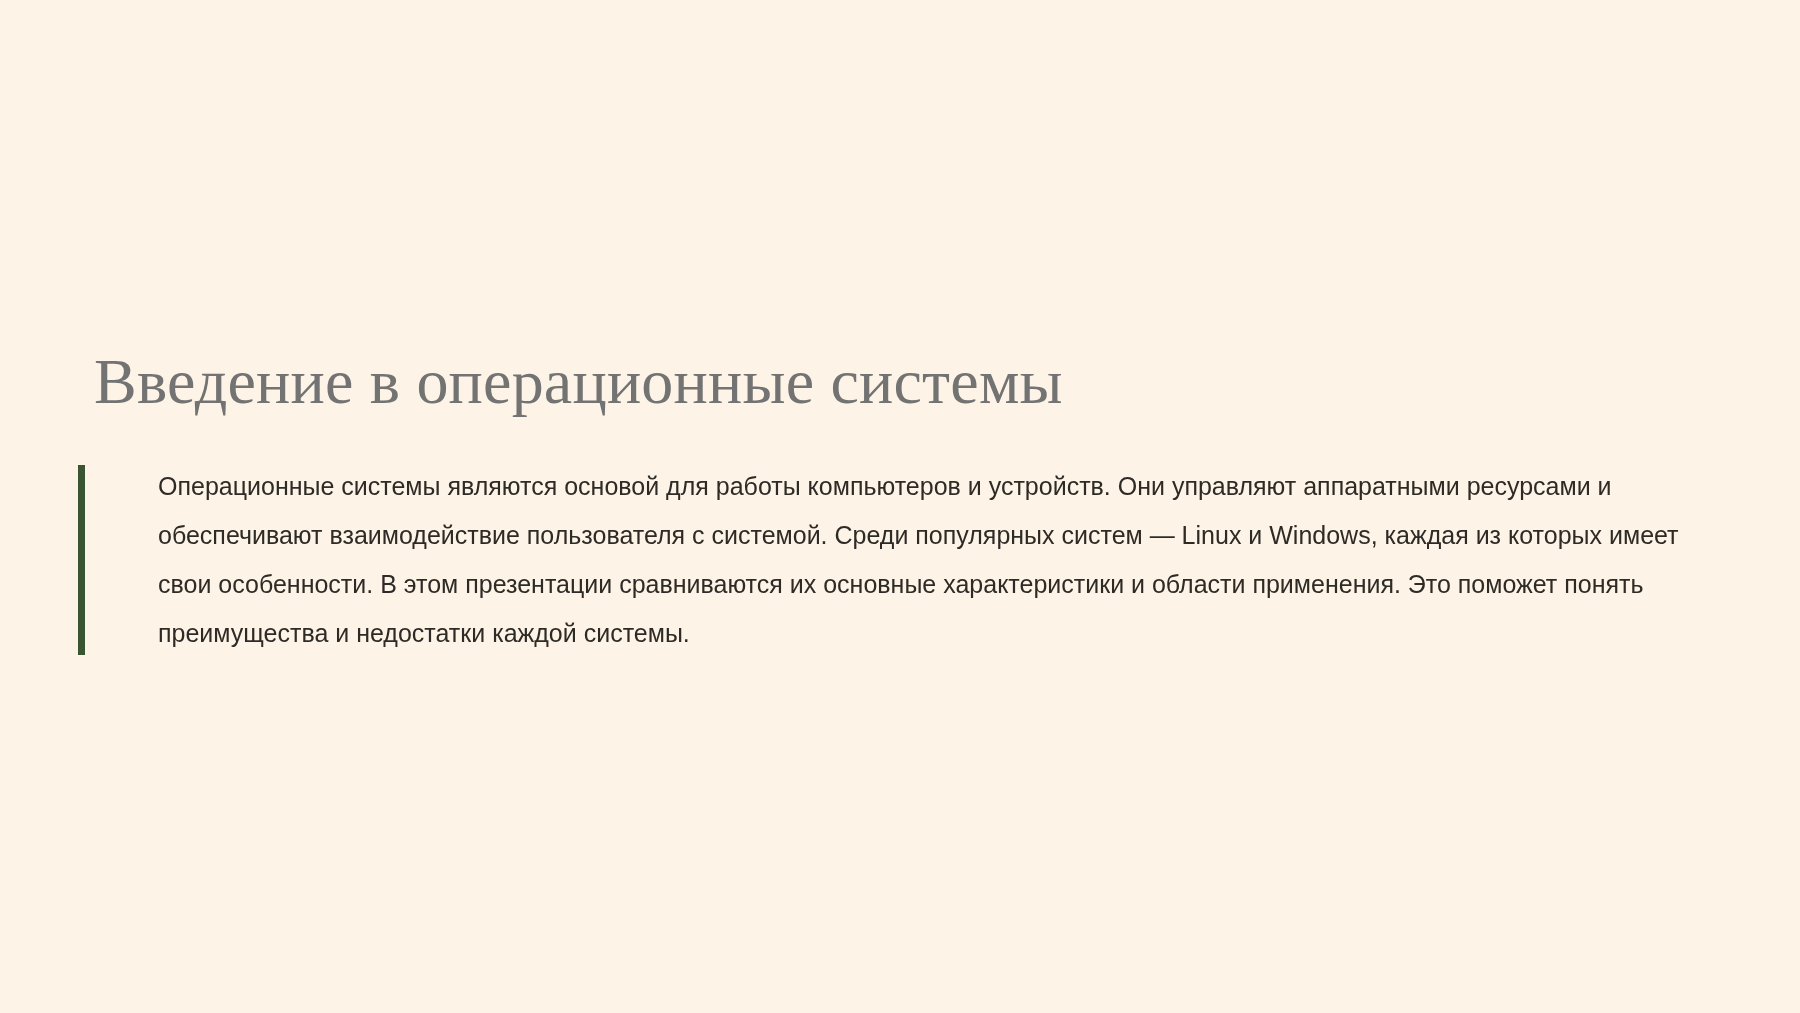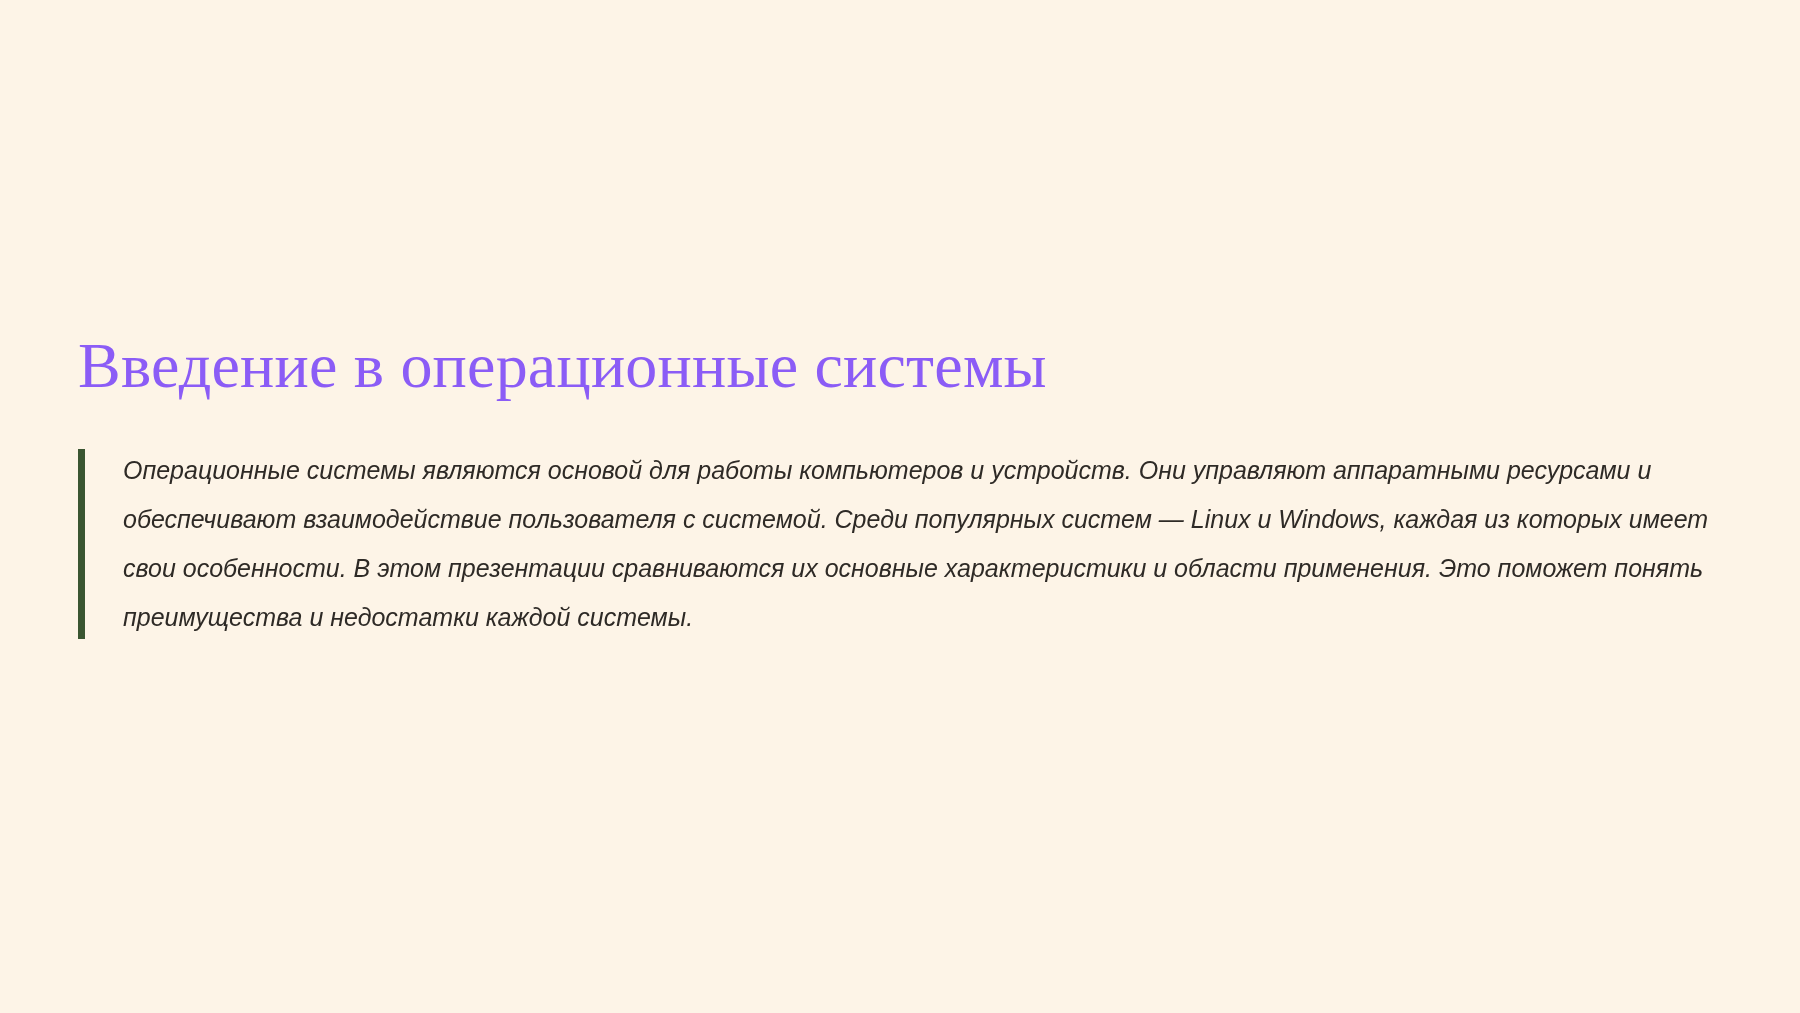--- a/index.html
+++ b/index.html
@@ -24,35 +24,34 @@
   }
 
   .slide-body {
     position: absolute;
     left: 78px;
     top: 330px;
     width: 1645px;
   }
 
   .slide-title {
-    margin: 0;
+    margin: 16px;
     font-family: "Liberation Serif", "DejaVu Serif", serif;
     font-size: 64px;
     font-weight: 400;
     line-height: 1.12;
     letter-spacing: 0.2px;
-    color: #8b5cf6;
+    color: #737373;
     white-space: nowrap;
   }
 
   .body-block {
     position: relative;
     margin-top: 44px;
-    padding-left: 45px;
-    font-style: italic;
+    padding-left: 80px;
   }
 
   .accent-bar {
     position: absolute;
     left: 0;
     top: 3px;
     bottom: 3px;
     width: 7px;
     background: #3A5531;
   }

